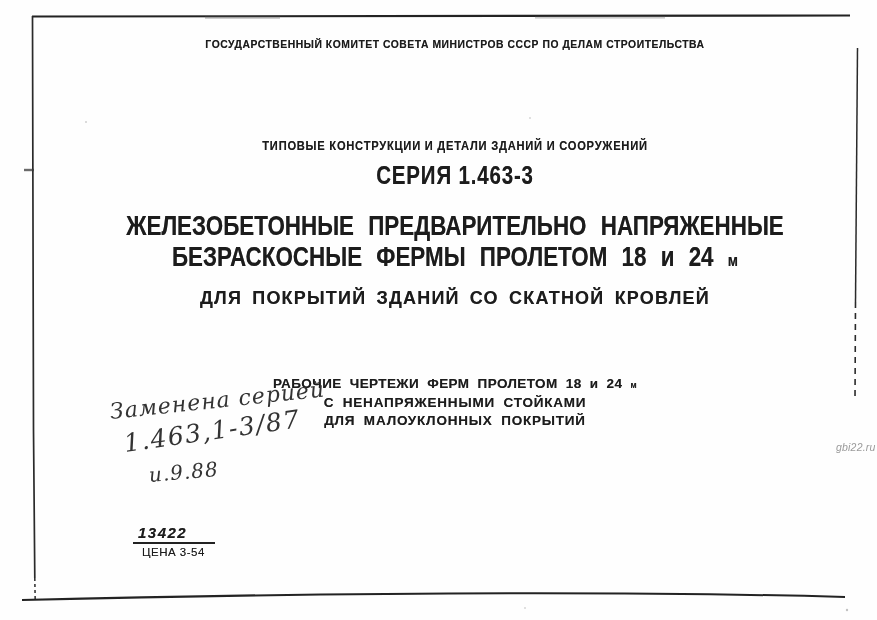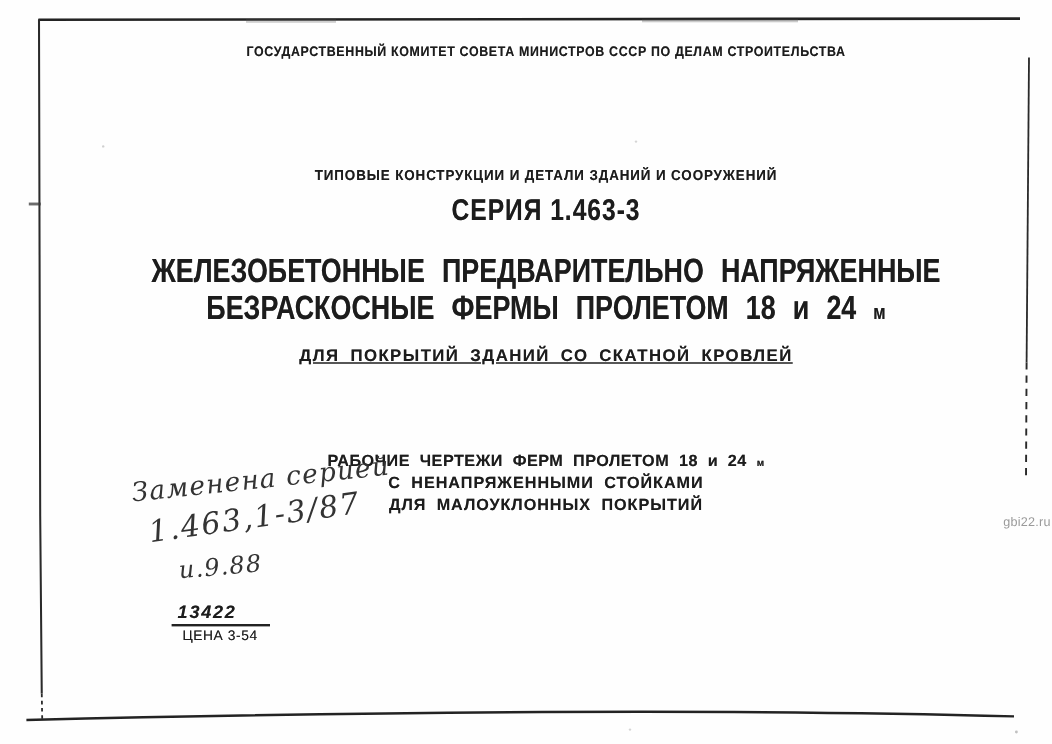--- a/index.html
+++ b/index.html
@@ -12,44 +12,44 @@
     color:#1e1e1e;
   }
   .borders{position:absolute;left:0;top:0;width:877px;height:620px;pointer-events:none;}
   .line{position:absolute;left:35px;width:840px;text-align:center;line-height:1;white-space:nowrap;}
   .ink{color:#1c1c1c;text-shadow:0 0 0.5px rgba(20,20,20,.55);}
   .hdr{top:39px;font-size:11.5px;font-weight:700;letter-spacing:.6px;transform:scaleX(.9);}
   .typelbl{top:140px;font-size:12px;font-weight:700;letter-spacing:.8px;transform:scaleX(.93);}
   .series{top:163px;font-size:25px;font-weight:700;letter-spacing:1px;transform:scaleX(.82);}
   .title1{top:212px;font-size:28px;font-weight:700;word-spacing:10px;transform:scaleX(.8);}
   .title2{top:243px;font-size:28px;font-weight:700;word-spacing:10px;transform:scaleX(.8);}
-  .subtitle{top:289px;font-size:14px;font-weight:700;letter-spacing:1.2px;word-spacing:4px;text-decoration:underline;}
+  .subtitle{top:289px;font-size:18px;font-weight:700;letter-spacing:1.2px;word-spacing:4px;}
   .issue{top:347px;font-size:14px;font-weight:700;letter-spacing:2px;word-spacing:8px;}
   .c1{top:377px;font-size:13.5px;font-weight:700;letter-spacing:.4px;word-spacing:4px;}
   .c2{top:396px;font-size:13.5px;font-weight:700;letter-spacing:.8px;word-spacing:4px;}
   .c3{top:414px;font-size:13.5px;font-weight:700;letter-spacing:.8px;word-spacing:4px;}
   .unit{font-size:.62em;}
   .hw{
     position:absolute;white-space:nowrap;
     font-family:"DejaVu Serif",serif;font-style:italic;
     color:#333;transform-origin:left center;
   }
   .hw1{left:110px;top:399px;font-size:22px;letter-spacing:1px;transform:rotate(-6deg);}
   .hw2{left:124px;top:429px;font-size:25px;letter-spacing:1.5px;transform:rotate(-8deg);}
   .hw3{left:149px;top:463px;font-size:20px;letter-spacing:1px;transform:rotate(-5deg);}
-  .pricebox{position:absolute;left:133px;top:502px;width:82px;margin-left:10px;}
+  .pricebox{position:absolute;left:133px;top:524px;width:82px;}
   .pricecode{
     font-size:15px;font-weight:700;letter-spacing:1.5px;
     padding:0 0 1px 5px;border-bottom:2px solid #222;
     font-style:italic;
   }
   .pricelabel{font-size:11.5px;font-weight:400;letter-spacing:.5px;padding:2px 0 0 9px;}
   .watermark{
-    position:absolute;left:836px;top:429px;
-    font-size:10.5px;color:#9a9a9a;letter-spacing:.2px;
+    position:absolute;left:836px;top:441px;
+    font-size:10.5px;color:#9a9a9a;letter-spacing:.2px;font-style:italic;
   }
 </style>
 </head>
 <body>
 
 <div class="page">
 
   <svg class="borders" viewBox="0 0 877 620" xmlns="http://www.w3.org/2000/svg">
 
     <path d="M32 16.5 L850 15.5" stroke="#232323" stroke-width="2.2" fill="none"></path>

